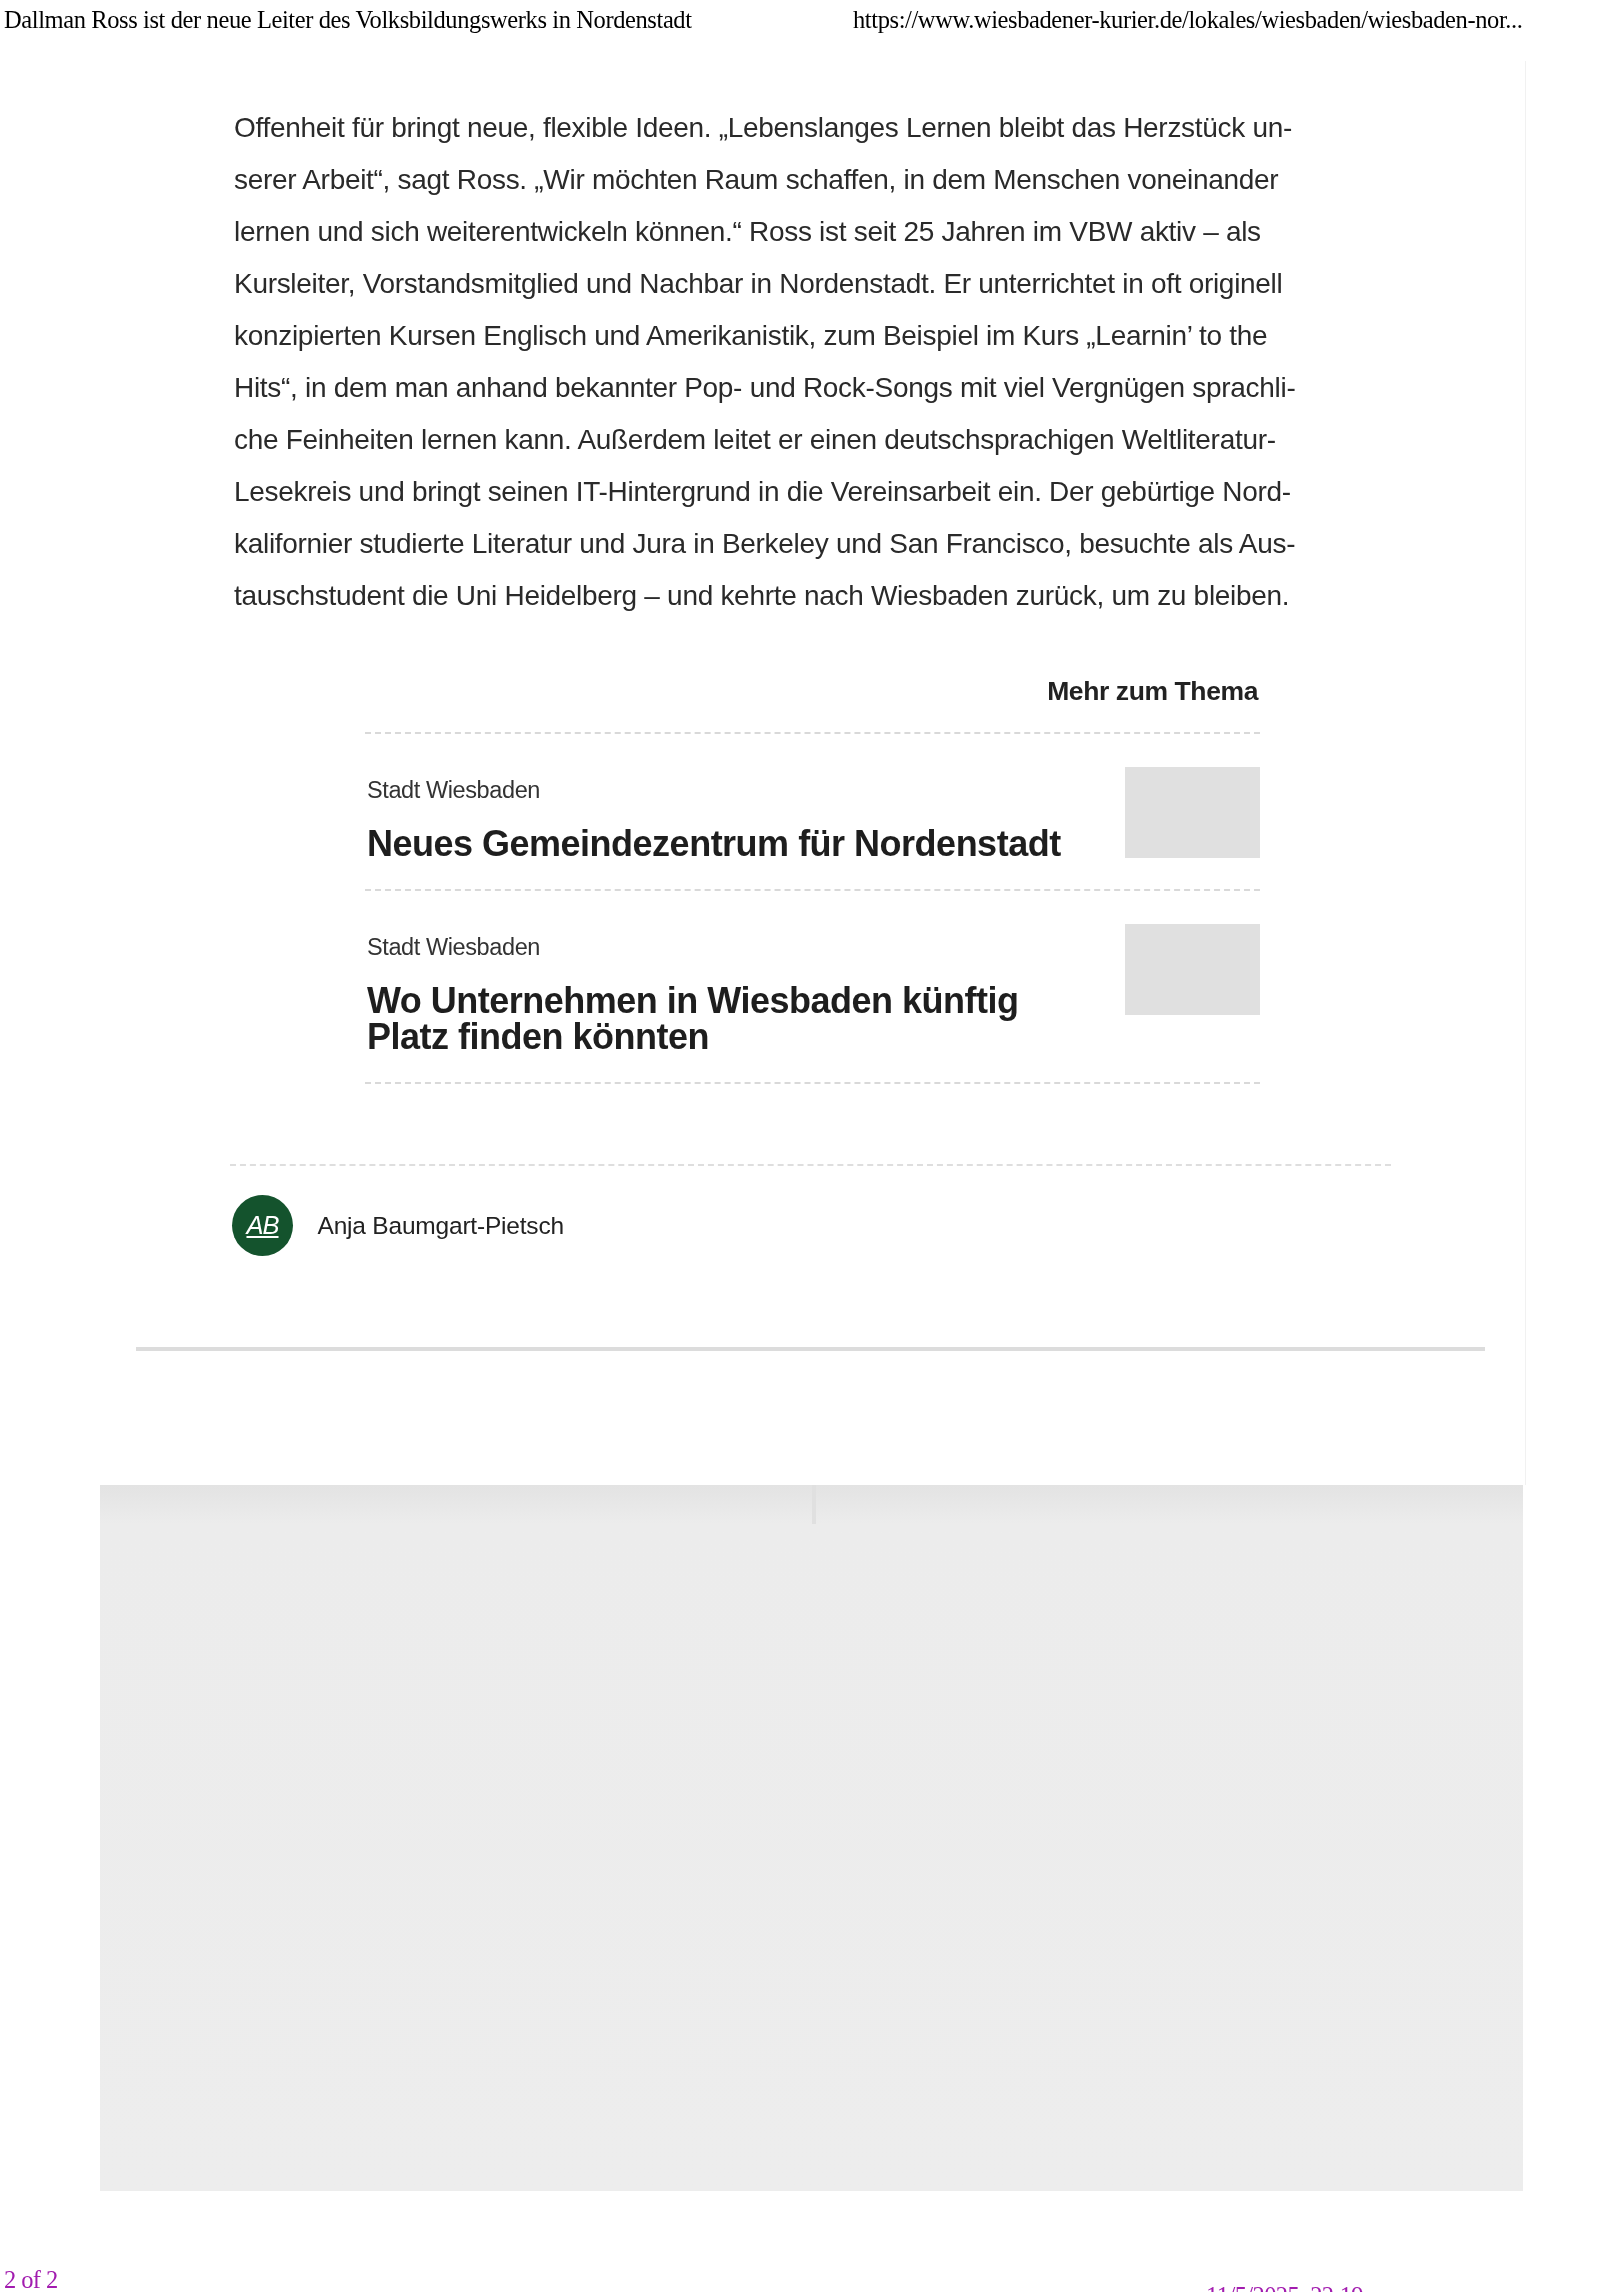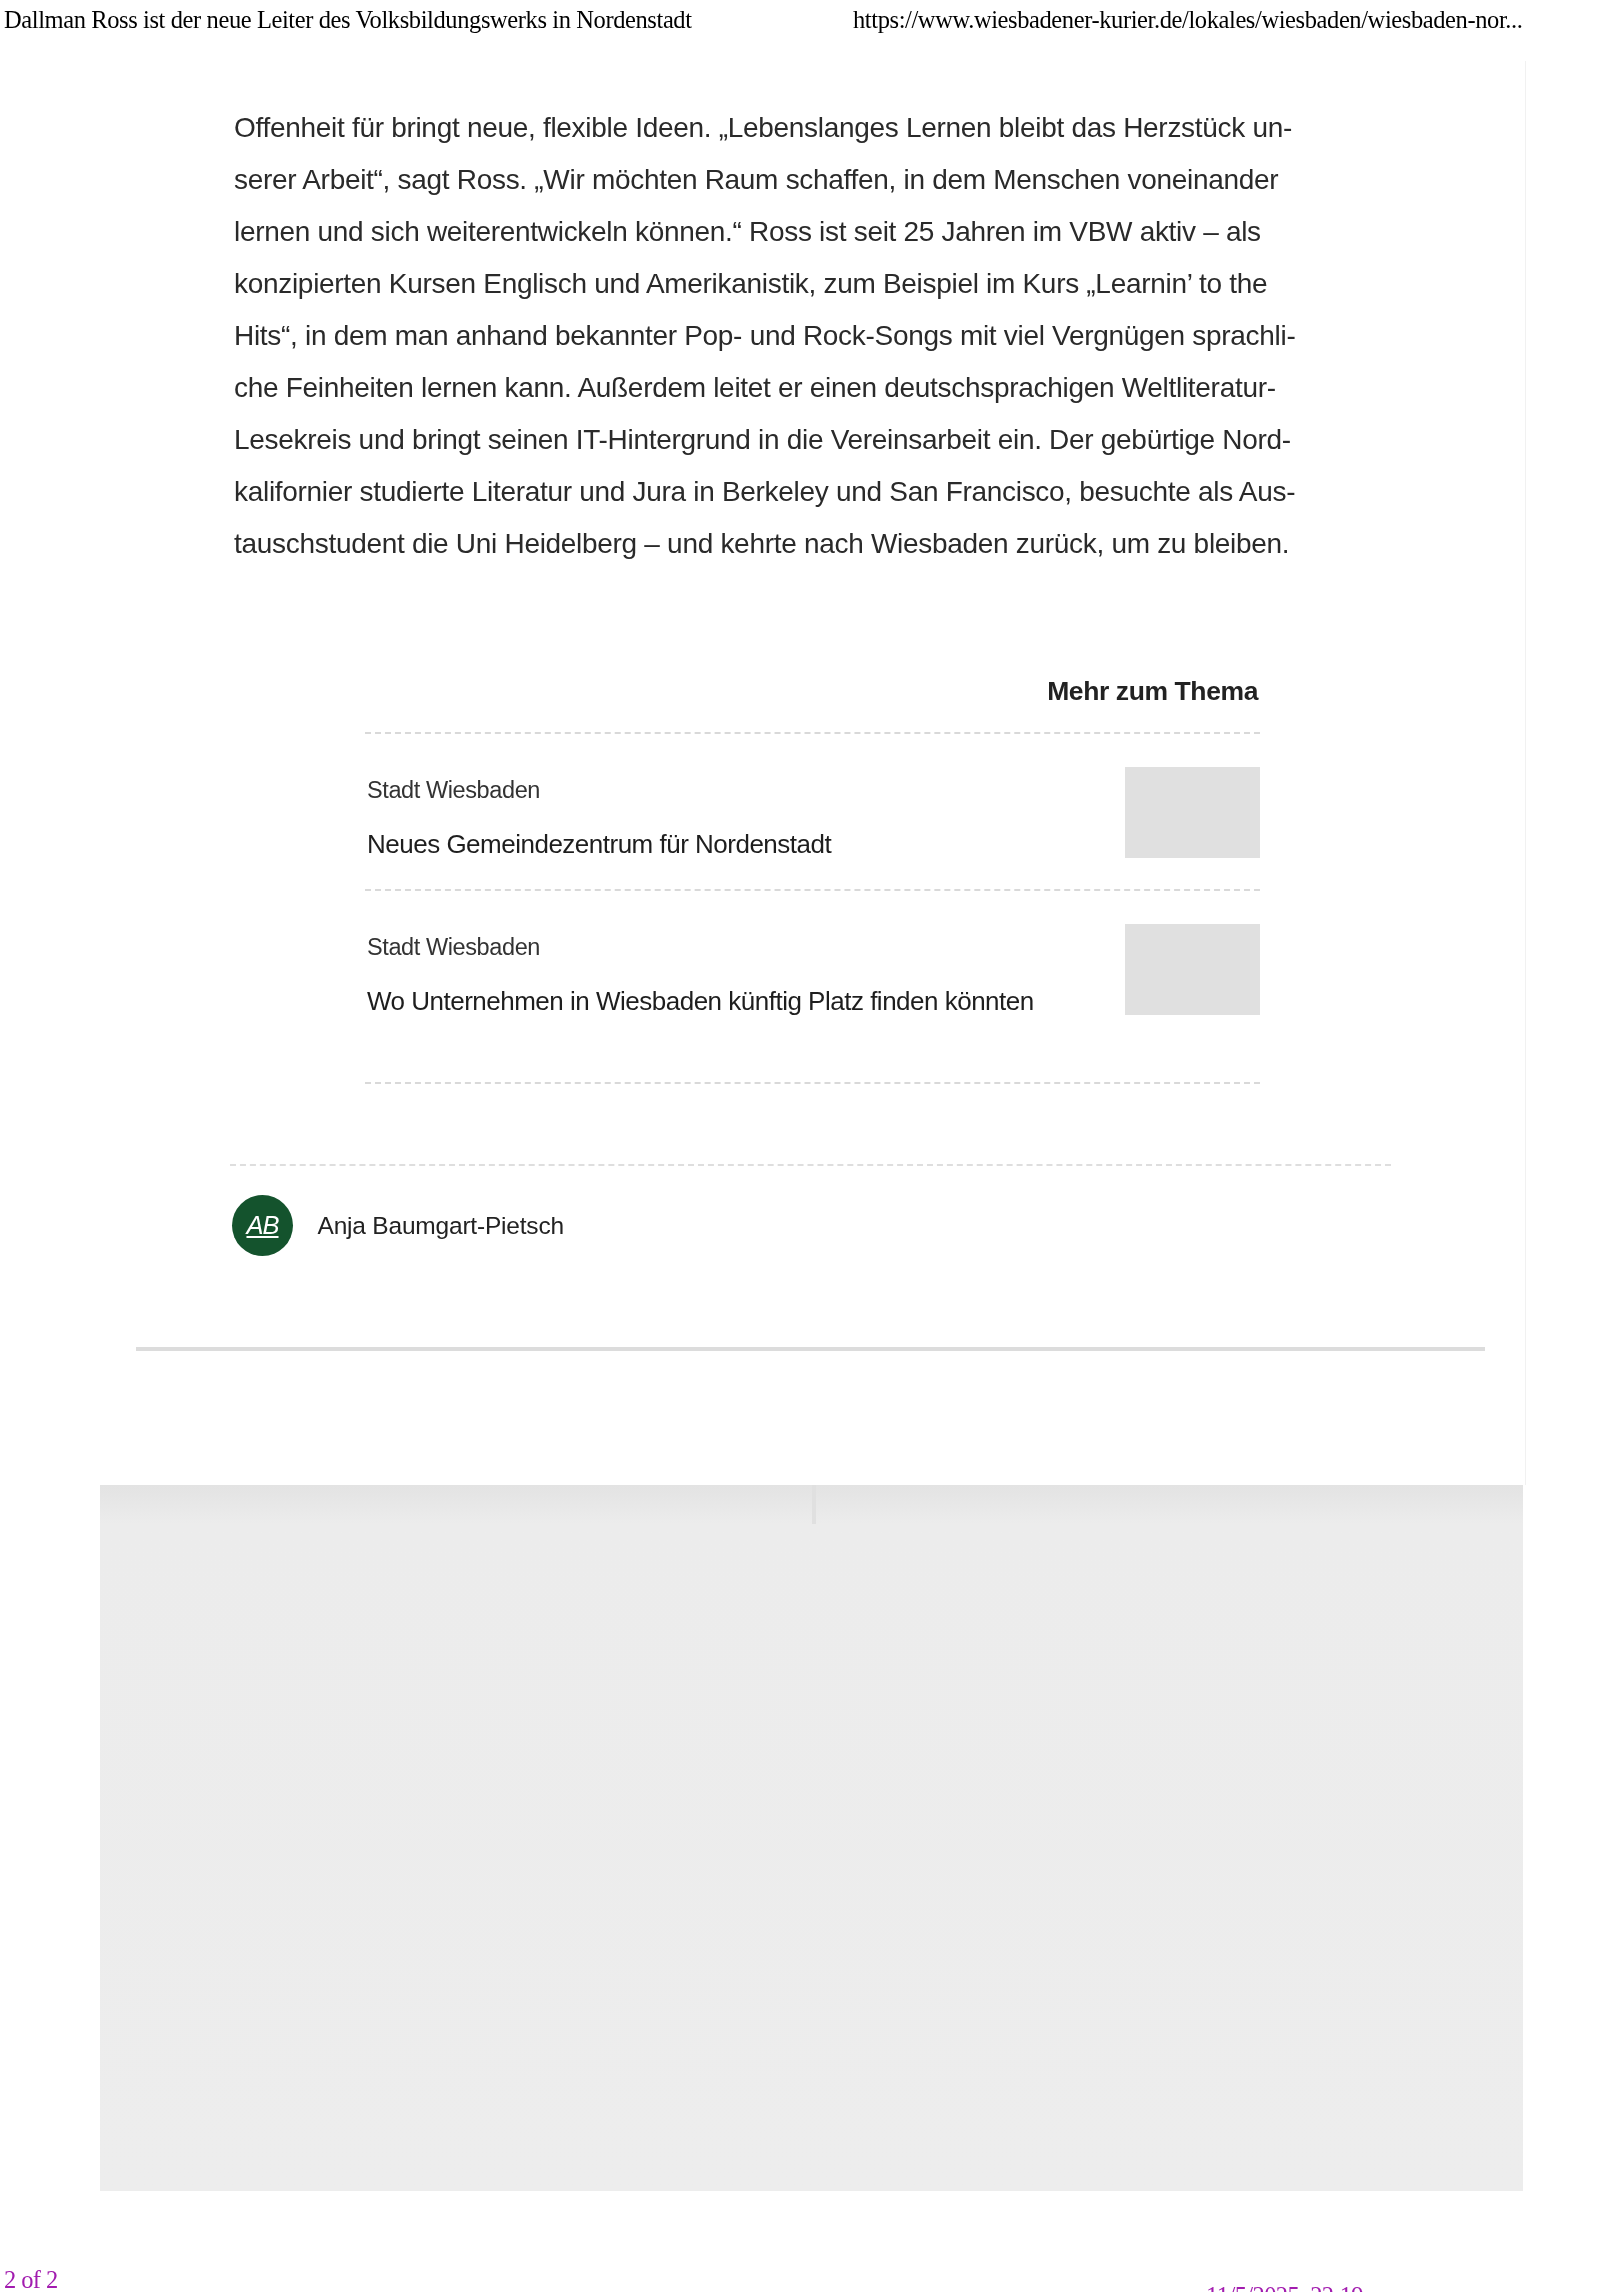--- a/index.html
+++ b/index.html
@@ -36,21 +36,21 @@
     }
     .dash {
       height: 0; border-top: 2px dashed #d9d9d9;
     }
     .related-item { position: relative; height: 151px; }
     .related-item.tall { height: 187px; }
     .related-item .kicker {
       position: absolute; left: 0; top: 37px; font-size: 23.5px; color: #333; letter-spacing: -0.4px;
     }
     .related-item .headline {
-      position: absolute; left: 0; top: 86px; width: 706px; font-size: 26px; font-weight: normal;
+      position: absolute; left: 0; top: 86px; width: 706px; font-size: 36px; font-weight: bold;
       color: #1e1e1e; line-height: 36px; letter-spacing: -0.5px;
     }
     .related-item .thumb {
       position: absolute; right: 0; top: 29px; width: 135px; height: 91px; background: #e0e0e0;
     }
 
     .author-divider {
       position: absolute; left: 228px; top: 1162px; width: 1161px; border-top: 2px dashed #dedede;
     }
     .author {
@@ -89,20 +89,21 @@
   <span class="doc-title">Dallman Ross ist der neue Leiter des Volksbildungswerks in Nordenstadt</span>
   <span class="doc-url">https://www.wiesbadener-kurier.de/lokales/wiesbaden/wiesbaden-nor...</span>
 </div>
 
 <div class="card"></div>
 
 <div class="article-body">
   <span class="line">Offenheit für bringt neue, flexible Ideen. „Lebenslanges Lernen bleibt das Herzstück un-</span>
   <span class="line">serer Arbeit“, sagt Ross. „Wir möchten Raum schaffen, in dem Menschen voneinander</span>
   <span class="line">lernen und sich weiterentwickeln können.“ Ross ist seit 25 Jahren im VBW aktiv – als</span>
+  <span class="line">Kursleiter, Vorstandsmitglied und Nachbar in Nordenstadt. Er unterrichtet in oft originell</span>
   <span class="line">konzipierten Kursen Englisch und Amerikanistik, zum Beispiel im Kurs „Learnin’ to the</span>
   <span class="line">Hits“, in dem man anhand bekannter Pop- und Rock-Songs mit viel Vergnügen sprachli-</span>
   <span class="line">che Feinheiten lernen kann. Außerdem leitet er einen deutschsprachigen Weltliteratur-</span>
   <span class="line">Lesekreis und bringt seinen IT-Hintergrund in die Vereinsarbeit ein. Der gebürtige Nord-</span>
   <span class="line">kalifornier studierte Literatur und Jura in Berkeley und San Francisco, besuchte als Aus-</span>
   <span class="line">tauschstudent die Uni Heidelberg – und kehrte nach Wiesbaden zurück, um zu bleiben.</span>
 </div>
 
 <div class="related">
   <div class="related-title">Mehr zum Thema</div>

